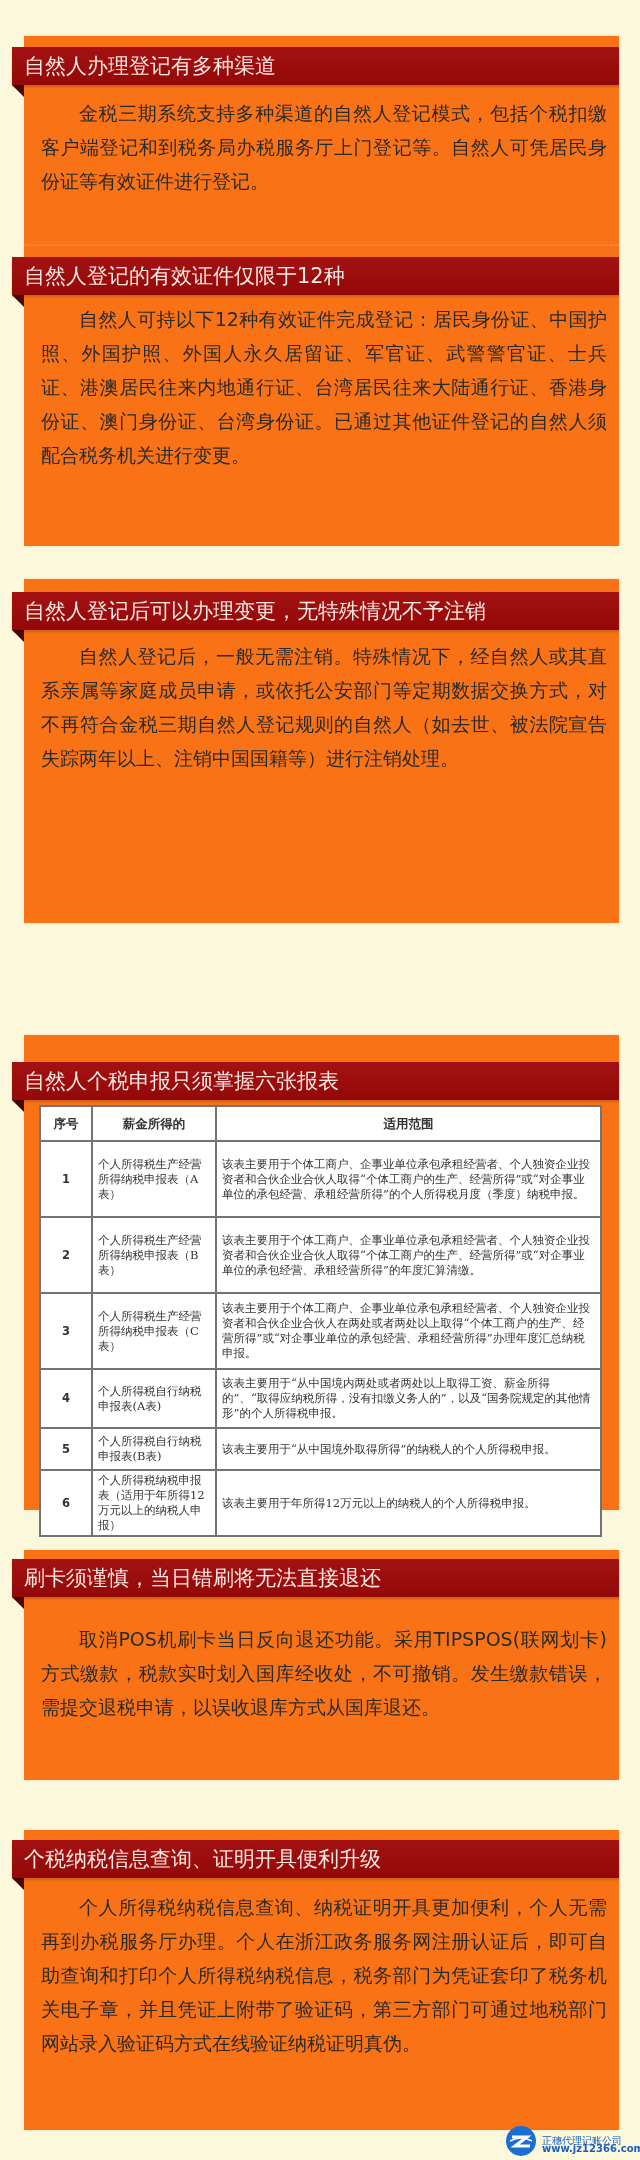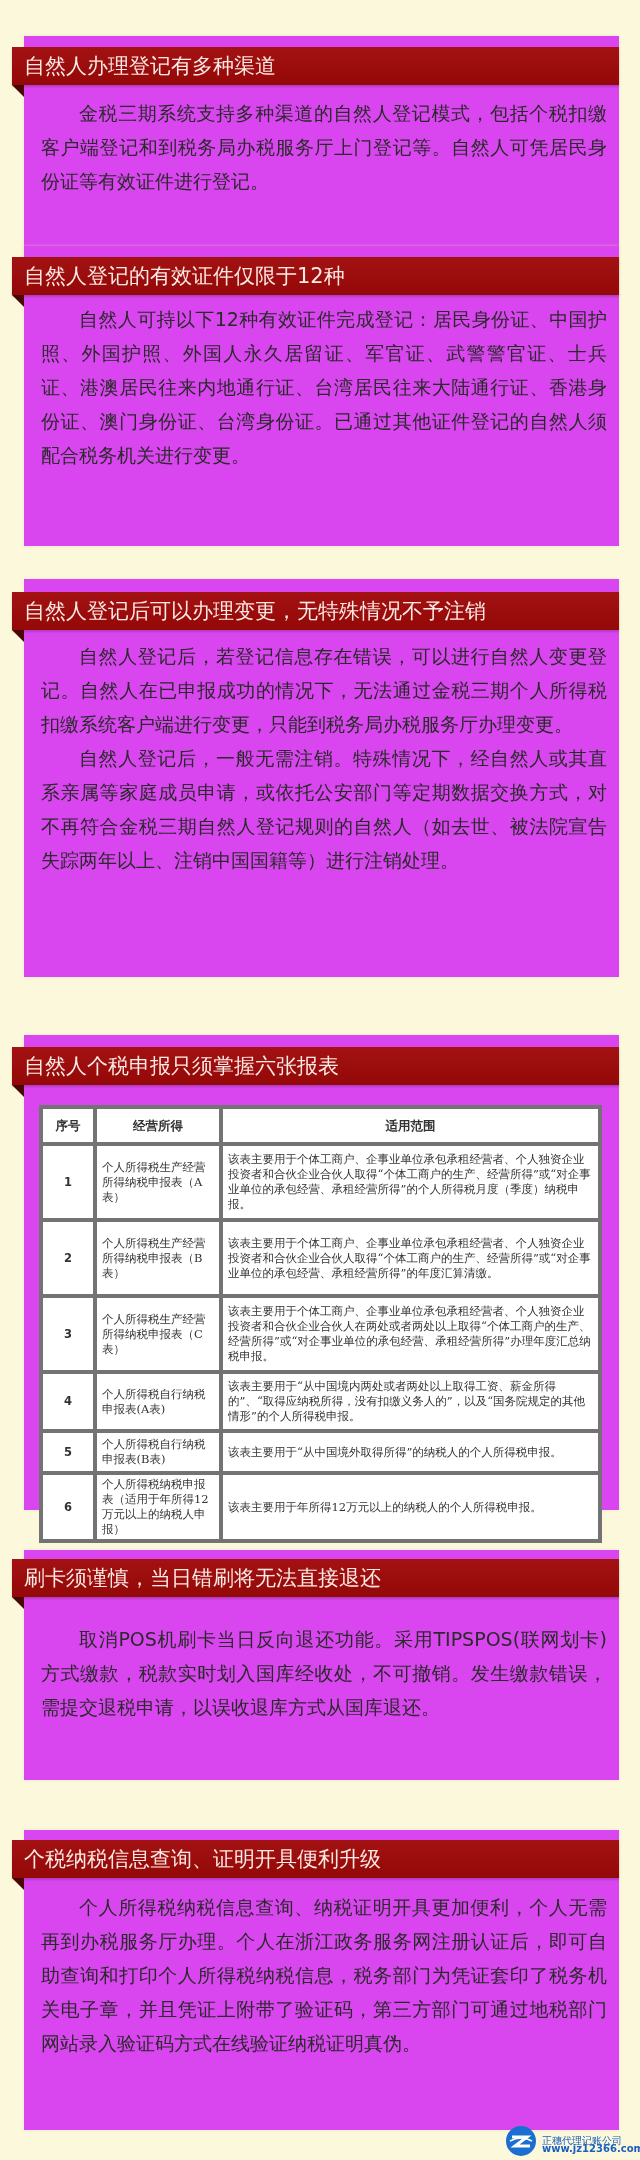--- a/index.html
+++ b/index.html
@@ -8,21 +8,21 @@
     height: 2160px;
     background: #fcf8dc;
     font-family: "DejaVu Sans", "Liberation Sans", sans-serif;
     position: relative;
     overflow: hidden;
   }
   .card {
     position: absolute;
     left: 24px;
     width: 595px;
-    background: #d946ef;
+    background: #f97316;
     box-shadow: 0 0 3px rgba(230,220,180,0.6);
   }
   .ribbon {
     position: absolute;
     left: -12px;
     top: 11px;
     width: 607px;
     height: 38px;
     background: #9c0c0c;
     background: linear-gradient(#a31212, #940808);
@@ -64,21 +64,21 @@
     left: 15px;
     top: 70px;
     width: 563px;
     border-collapse: collapse;
     font-family: "DejaVu Serif", "Liberation Serif", serif;
     font-size: 11.5px;
     color: #333;
     background: #fff;
   }
   .tbl th, .tbl td {
-    border: 4px solid #737373;
+    border: 2px solid #737373;
     padding: 2px 5px;
     vertical-align: middle;
     line-height: 15px;
   }
   .tbl th {
     font-family: "DejaVu Sans", "Liberation Sans", sans-serif;
     font-weight: bold;
     font-size: 12.5px;
     height: 29px;
     text-align: center;
@@ -133,39 +133,38 @@
 
 <div class="card" style="top:246px;height:300px;">
   <div class="ribbon" style="top:11px;">
     <span class="ribbon-title">自然人登记的有效证件仅限于12种</span>
   </div>
   <div class="body-text" style="top:56px;">
     <p>自然人可持以下12种有效证件完成登记：居民身份证、中国护照、外国护照、外国人永久居留证、军官证、武警警官证、士兵证、港澳居民往来内地通行证、台湾居民往来大陆通行证、香港身份证、澳门身份证、台湾身份证。已通过其他证件登记的自然人须配合税务机关进行变更。</p>
   </div>
 </div>
 
-<div class="card" style="top:579px;height:398px;">
+<div class="card" style="top:579px;height:344px;">
   <div class="ribbon" style="top:13px;">
     <span class="ribbon-title">自然人登记后可以办理变更，无特殊情况不予注销</span>
   </div>
   <div class="body-text" style="top:60px;">
-    <p>自然人登记后，若登记信息存在错误，可以进行自然人变更登记。自然人在已申报成功的情况下，无法通过金税三期个人所得税扣缴系统客户端进行变更，只能到税务局办税服务厅办理变更。</p>
     <p>自然人登记后，一般无需注销。特殊情况下，经自然人或其直系亲属等家庭成员申请，或依托公安部门等定期数据交换方式，对不再符合金税三期自然人登记规则的自然人（如去世、被法院宣告失踪两年以上、注销中国国籍等）进行注销处理。</p>
   </div>
 </div>
 
 <div class="card" style="top:1035px;height:475px;">
-  <div class="ribbon" style="top:12px;">
+  <div class="ribbon" style="top:27px;">
     <span class="ribbon-title">自然人个税申报只须掌握六张报表</span>
   </div>
   <table class="tbl">
     <thead>
       <tr>
         <th>序号</th>
-        <th>经营所得</th>
+        <th>薪金所得的</th>
         <th>适用范围</th>
       </tr>
     </thead>
     <tbody>
       <tr style="height:76px;">
         <td class="num">1</td>
         <td class="name">个人所得税生产经营所得纳税申报表（A表）</td>
         <td>该表主要用于个体工商户、企事业单位承包承租经营者、个人独资企业投资者和合伙企业合伙人取得“个体工商户的生产、经营所得”或“对企事业单位的承包经营、承租经营所得”的个人所得税月度（季度）纳税申报。</td>
       </tr>
       <tr style="height:76px;">

